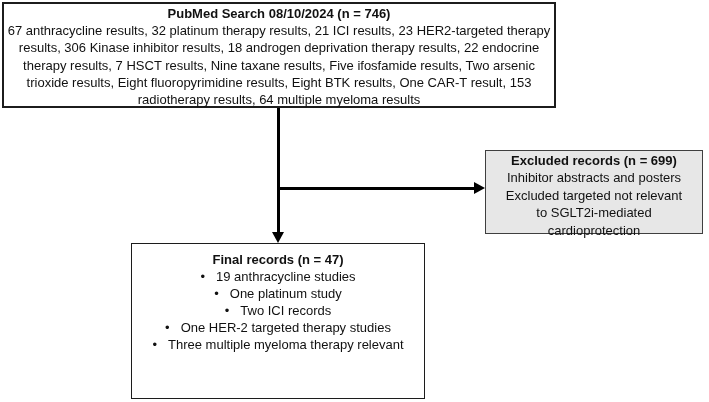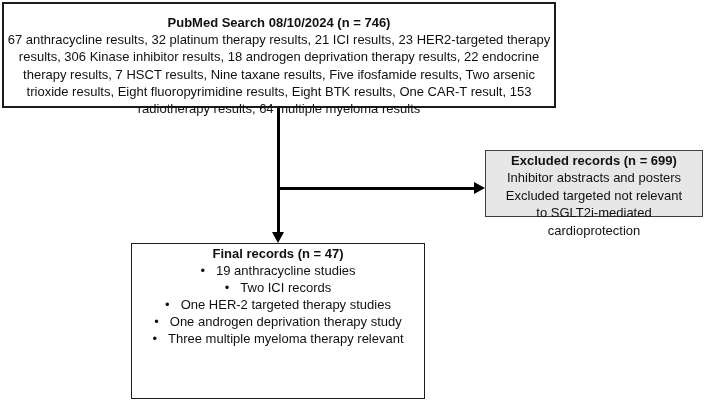--- a/index.html
+++ b/index.html
@@ -21,42 +21,42 @@
     box-sizing: border-box;
     background: #ffffff;
     text-align: center;
   }
   .top-box {
     left: 2px;
     top: 2px;
     width: 554px;
     height: 106px;
     border: 2px solid var(--box_border, #1c1c1c);
-    padding: 10px 0;
+    padding: 1px 0;
     font-size: 13px;
     line-height: 17.2px;
   }
   .excluded-box {
     left: 485px;
     top: 150px;
     width: 218px;
-    height: 67px;
+    height: 84px;
     border: 1.5px solid var(--excluded_border, #3f3f3f);
     background: var(--excluded_bg, #e7e7e7);
     padding: 1px 18px;
     font-size: 13px;
     line-height: 17.4px;
   }
   .final-box {
     left: 131px;
     top: 243px;
     width: 294px;
     height: 156px;
     border: 1.5px solid var(--box_border, #1c1c1c);
-    padding: 1px 2px;
+    padding: 7px 2px;
     font-size: 13px;
     line-height: 17px;
   }
   .box-title {
     font-weight: 700;
   }
   .bullets {
     list-style: none;
     margin: 0;
     padding: 0;
@@ -122,20 +122,20 @@
   <div class="box excluded-box">
     <div class="box-title">Excluded records (n = 699)</div>
     <div class="box-body">Inhibitor abstracts and posters</div>
     <div class="box-body">Excluded targeted not relevant to SGLT2i-mediated cardioprotection</div>
   </div>
 
   <div class="box final-box">
     <div class="box-title">Final records (n = 47)</div>
     <ul class="bullets">
       <li>19 anthracycline studies</li>
+      <li>One platinum study</li>
       <li>Two ICI records</li>
       <li>One HER-2 targeted therapy studies</li>
-      <li>One androgen deprivation therapy study</li>
       <li>Three multiple myeloma therapy relevant</li>
     </ul>
   </div>
 
 </div>
 
 </body></html>

